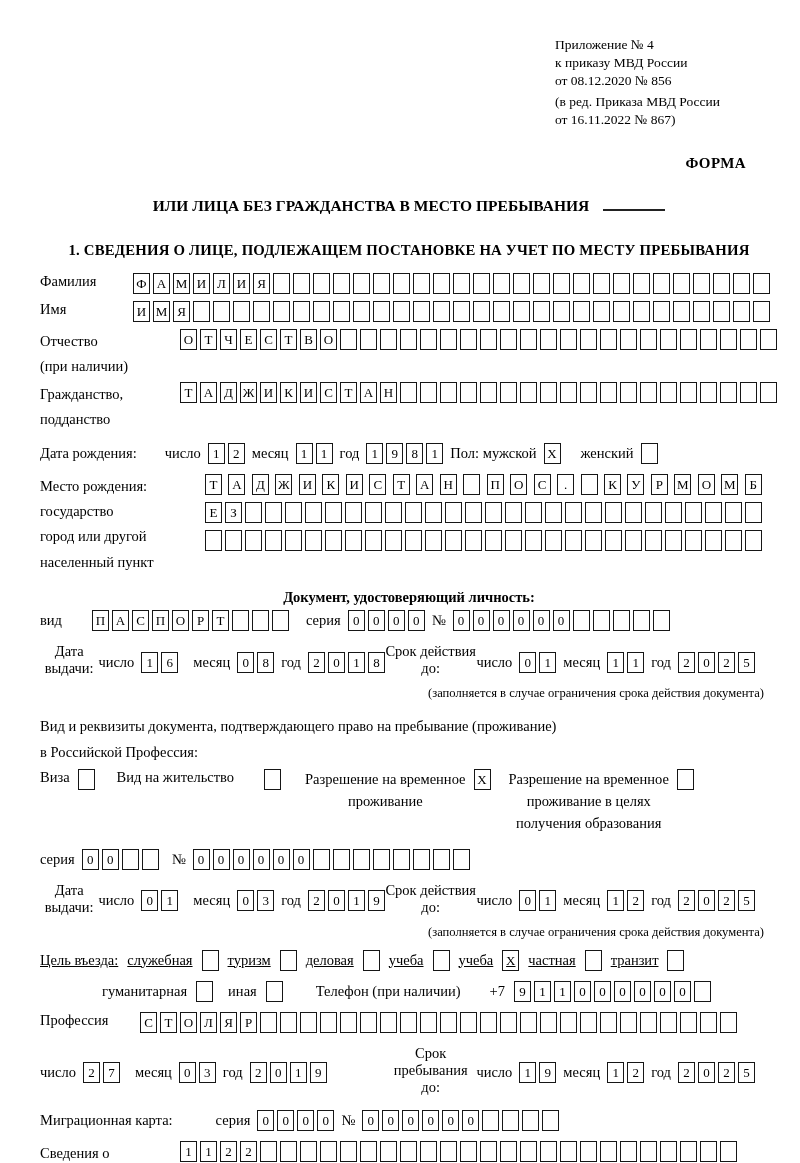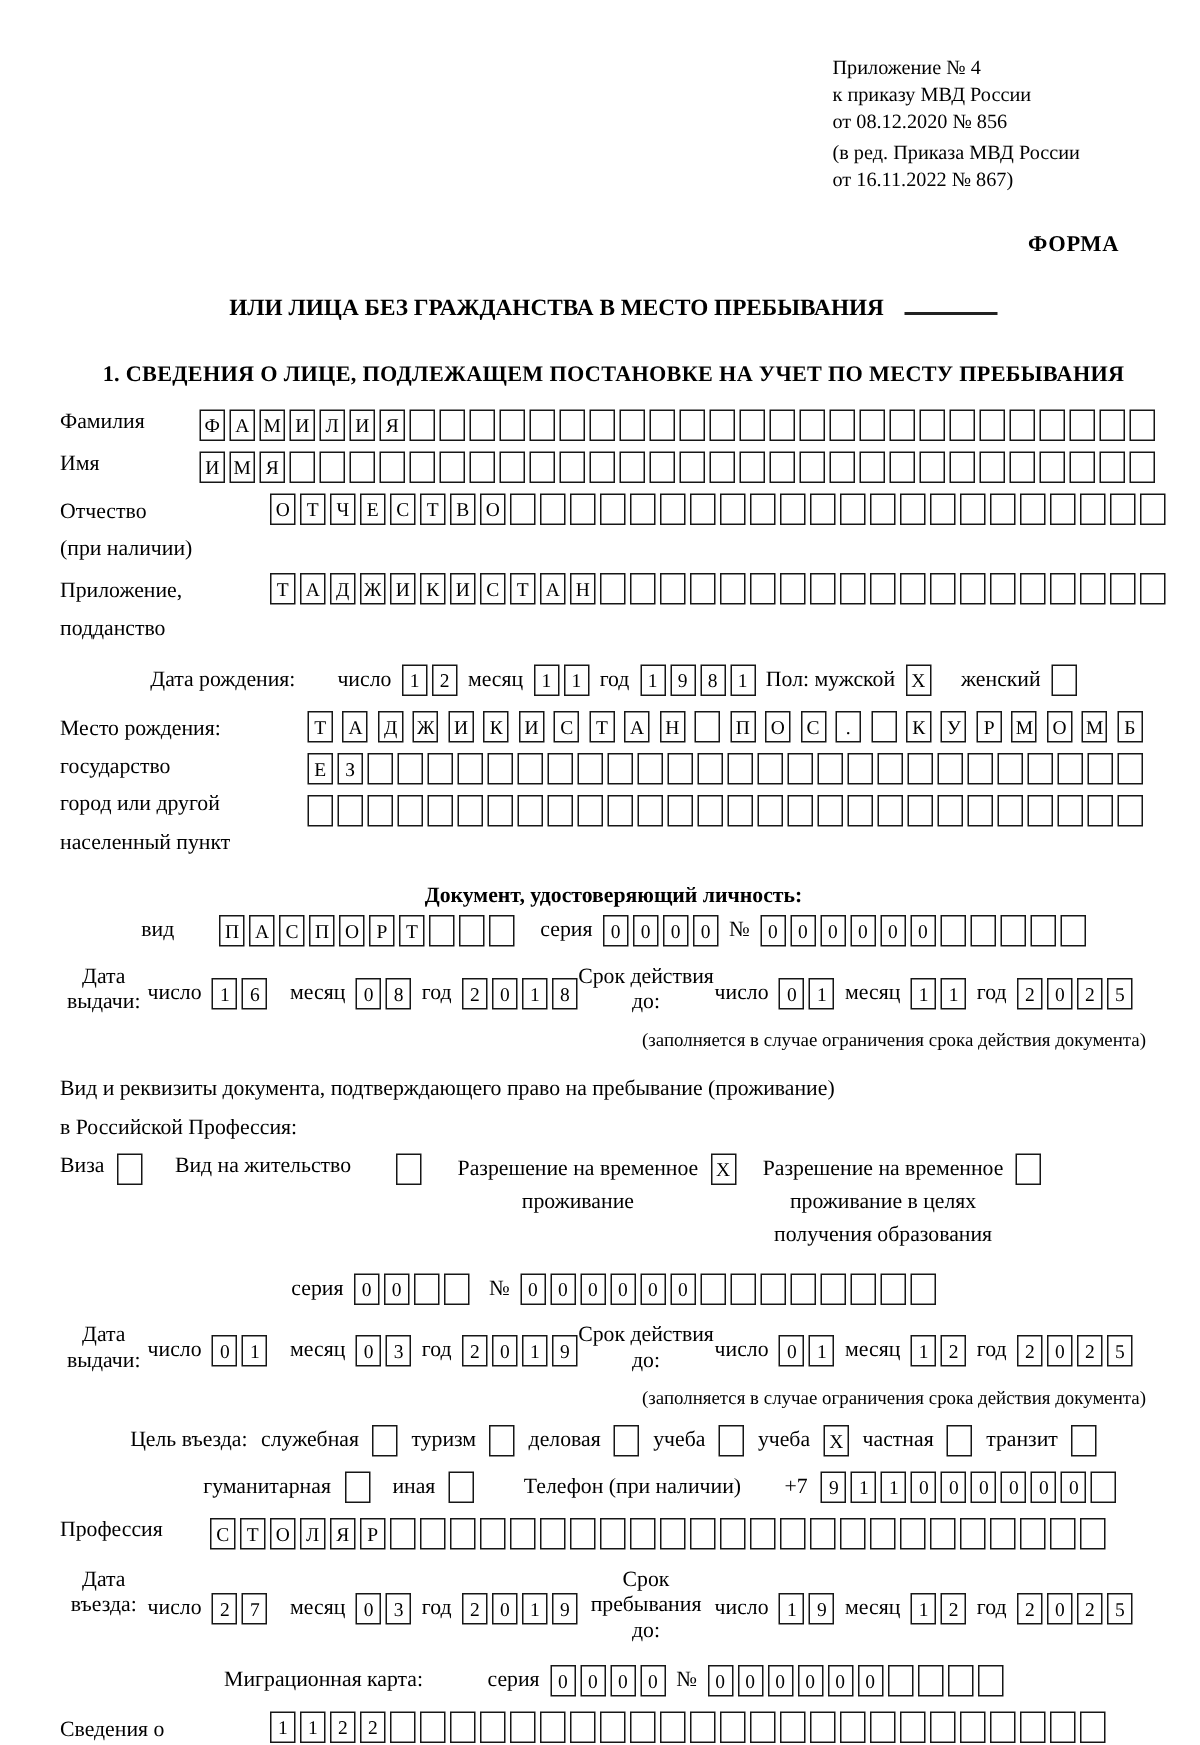--- a/index.html
+++ b/index.html
@@ -31,21 +31,21 @@
   }
   .row{display:flex;align-items:flex-start;margin-top:7px;}
   .lbl{flex:0 0 auto;}
   .lines{line-height:1.75;}
 
   .w-name{width:93px;}
   .w-pat{width:140px;}
   .w-birth{width:165px;}
   .mt4{margin-top:4px;} .mt10{margin-top:10px;} .mt14{margin-top:14px;}
 
-  .inline{display:flex;align-items:center;gap:7px;flex-wrap:nowrap;justify-content:center;}
+  .inline{display:flex;align-items:center;gap:7px;flex-wrap:nowrap;}
   .stack{display:flex;flex-direction:column;gap:7px;}
 
   .center-bold{font-weight:bold;text-align:center;margin-top:14px;font-size:14.5px;}
   .date-cols{display:flex;margin-top:12px;}
   .date-col{display:flex;flex-direction:row;}
   .date-col .dc-head{text-align:center;margin-bottom:4px;}
   .dc-left{width:345px;}
   .dc-right{width:370px;}
   .small-note{font-size:12.6px;text-align:right;margin:5px 14px 0 0;}
   .para{margin-top:12px;line-height:1.8;}
@@ -183,21 +183,21 @@
         <span class="cell"></span>
         <span class="cell"></span>
         <span class="cell"></span>
         <span class="cell"></span>
         <span class="cell"></span>
       </div>
   </div>
 
   <div class="row" style="margin-top:2px;">
     <div class="lbl w-pat lines">
-      <div>Приложение,</div>
+      <div>Гражданство,</div>
       <div>подданство</div>
     </div>
     <div class="boxes">
         <span class="cell">Т</span>
         <span class="cell">А</span>
         <span class="cell">Д</span>
         <span class="cell">Ж</span>
         <span class="cell">И</span>
         <span class="cell">К</span>
         <span class="cell">И</span>
@@ -549,21 +549,21 @@
             <span class="cell">2</span>
             <span class="cell">0</span>
             <span class="cell">2</span>
             <span class="cell">5</span>
           </span>
       </div>
     </div>
   </div>
   <div class="small-note">(заполняется в случае ограничения срока действия документа)</div>
 
-  <div class="inline mt10" style="gap:9px;">
+  <div class="inline mt10" style="gap:9px;text-decoration:underline;">
     <span>Цель въезда:</span>
     <span>служебная</span>
     <span class="boxes">
         <span class="cell"></span>
       </span>
     <span>туризм</span>
     <span class="boxes">
         <span class="cell"></span>
       </span>
     <span>деловая</span>
@@ -644,21 +644,20 @@
         <span class="cell"></span>
         <span class="cell"></span>
         <span class="cell"></span>
         <span class="cell"></span>
         <span class="cell"></span>
       </div>
   </div>
 
   <div class="date-cols">
     <div class="date-col dc-left">
-      <div class="dc-head">Дата въезда:</div>
       <div class="inline">
         <span>число</span>
         <span class="boxes">
             <span class="cell">2</span>
             <span class="cell">7</span>
           </span>
         <span style="margin-left:8px;">месяц</span>
         <span class="boxes">
             <span class="cell">0</span>
             <span class="cell">3</span>

